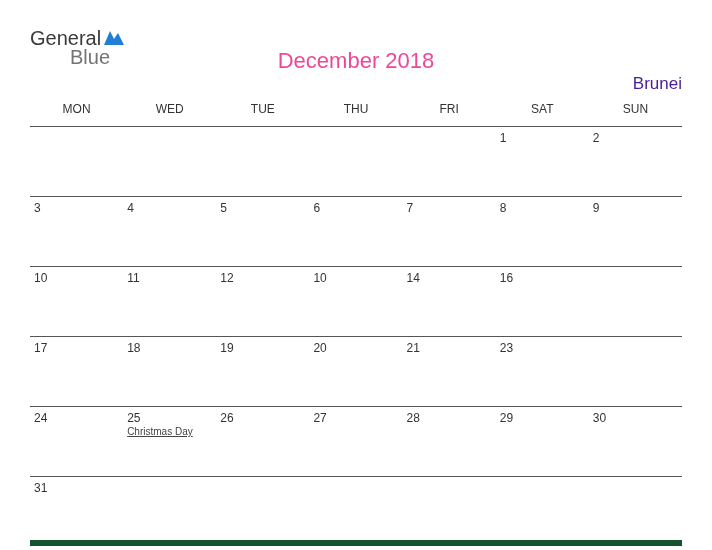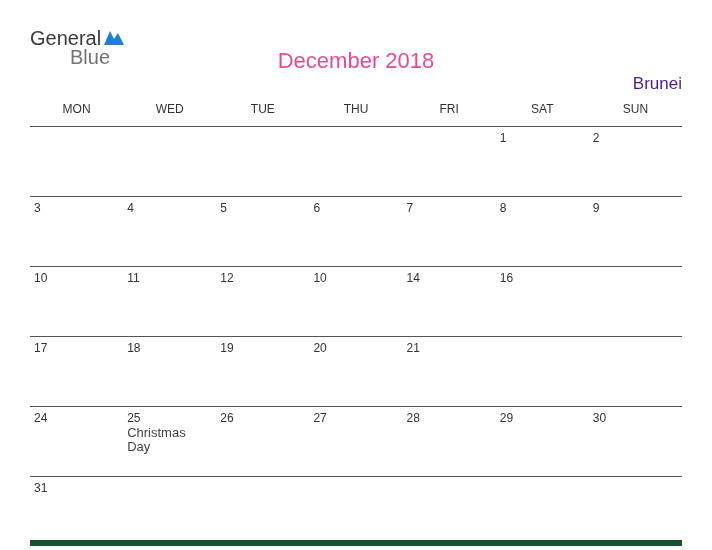--- a/index.html
+++ b/index.html
@@ -79,25 +79,26 @@
   .cell {
     padding: 4px 6px 2px 4px;
     position: relative;
   }
   .daynum {
     font-size: 12px;
     color: #333;
     display: block;
   }
   .event {
-    font-size: 13px;
+    font-size: 10px;
     color: #444;
     display: block;
     margin-top: 1px;
     line-height: 1.1;
+    text-decoration: underline;
   }
 </style>
 </head>
 <body>
 
 <div class="header">
   <div class="logo">
     <span class="g1">General</span><span class="logo-mark"><svg width="22" height="18" viewBox="0 0 22 18">
           <path d="M1 17 L7 3 L11 11 L15 5 L21 17 Z" fill="#1f7fd6"></path>
         </svg></span>
@@ -193,20 +194,23 @@
         </div>
       <div class="cell">
           <span class="daynum">19</span>
         </div>
       <div class="cell">
           <span class="daynum">20</span>
         </div>
       <div class="cell">
           <span class="daynum">21</span>
         </div>
+      <div class="cell">
+          <span class="daynum">23</span>
+        </div>
     </div>
     <div class="week">
       <div class="cell">
           <span class="daynum">24</span>
         </div>
       <div class="cell">
           <span class="daynum">25</span>
           <span class="event">Christmas Day</span>
         </div>
       <div class="cell">

